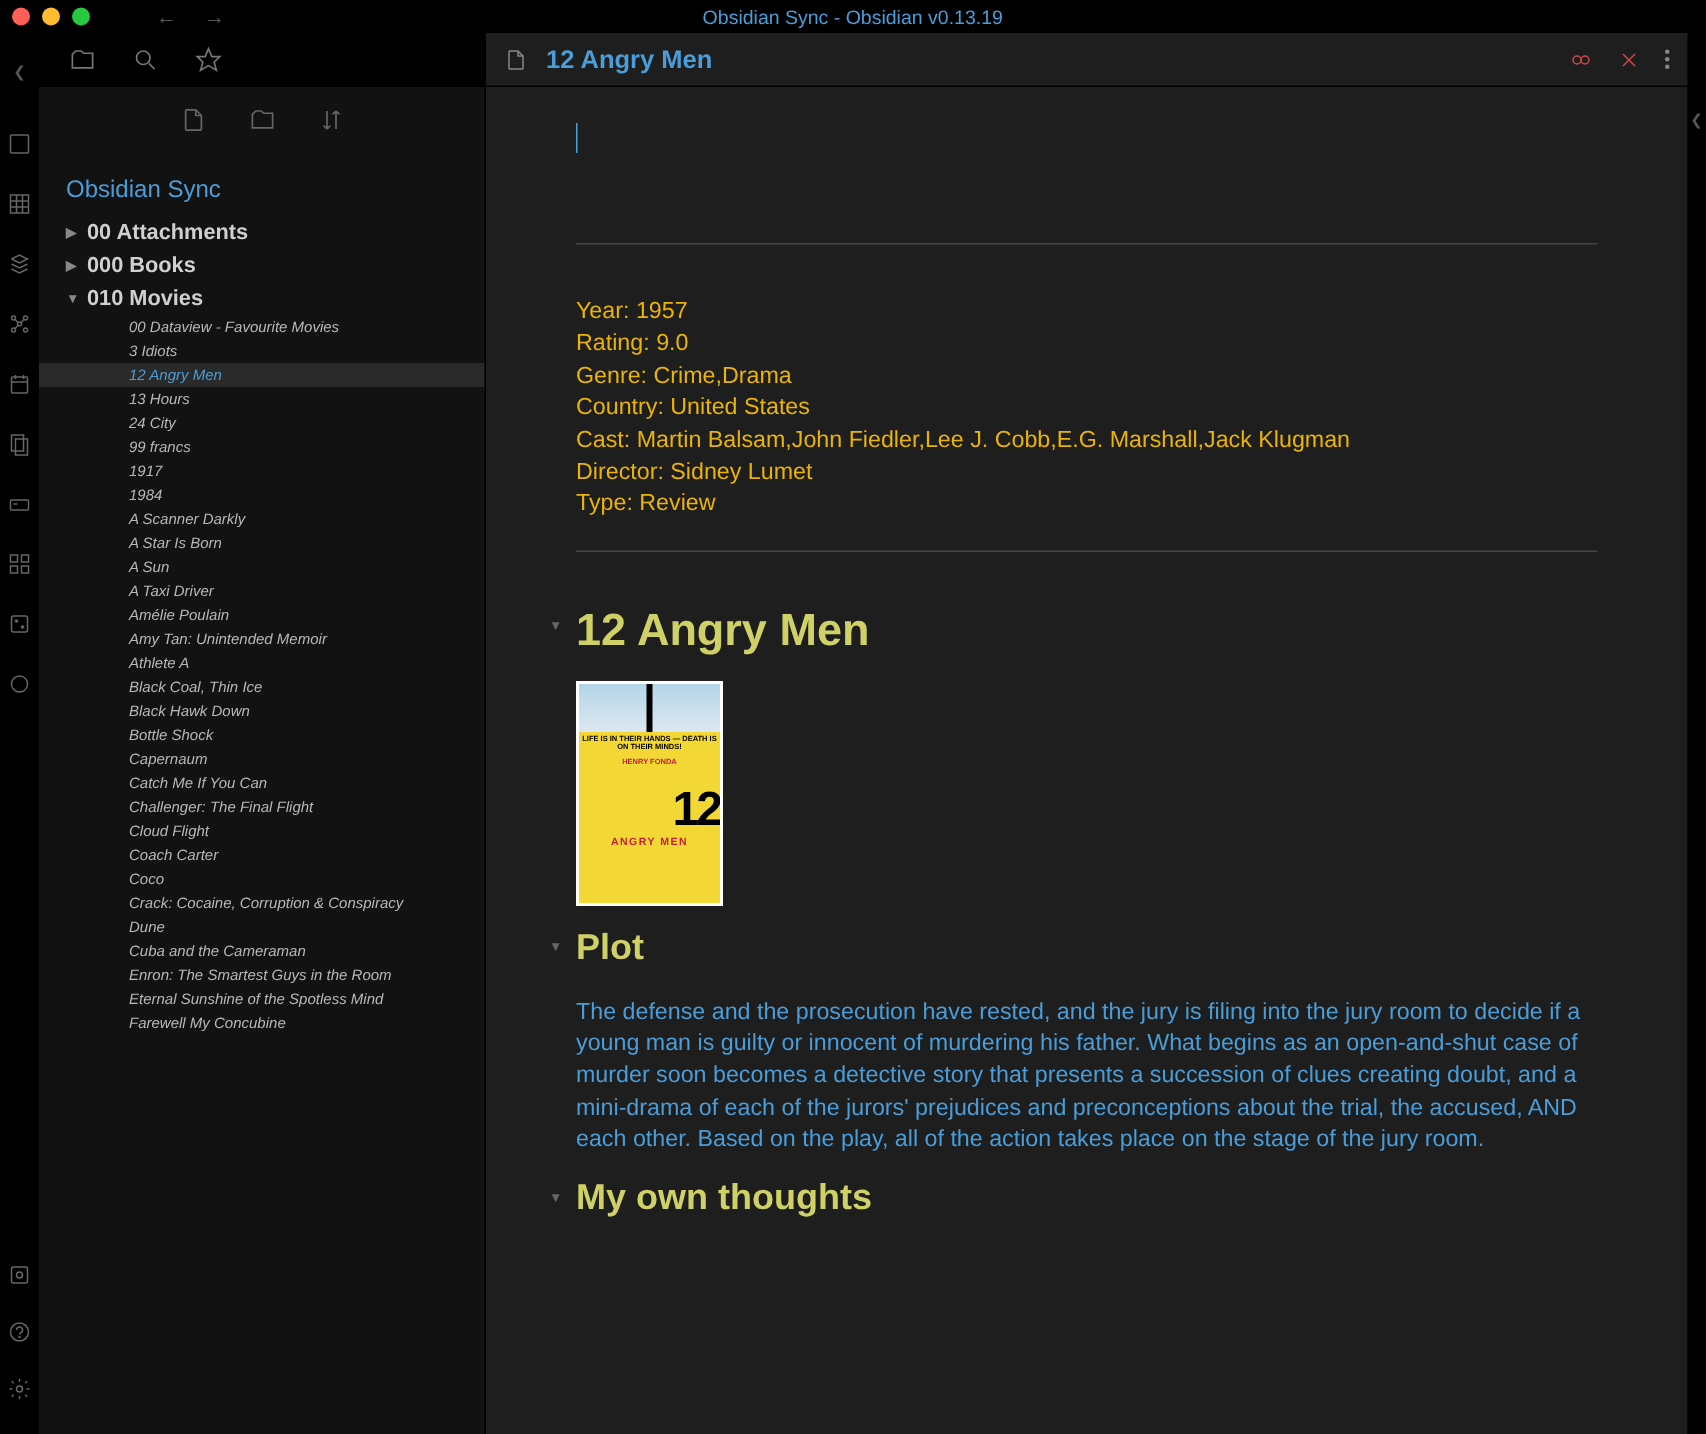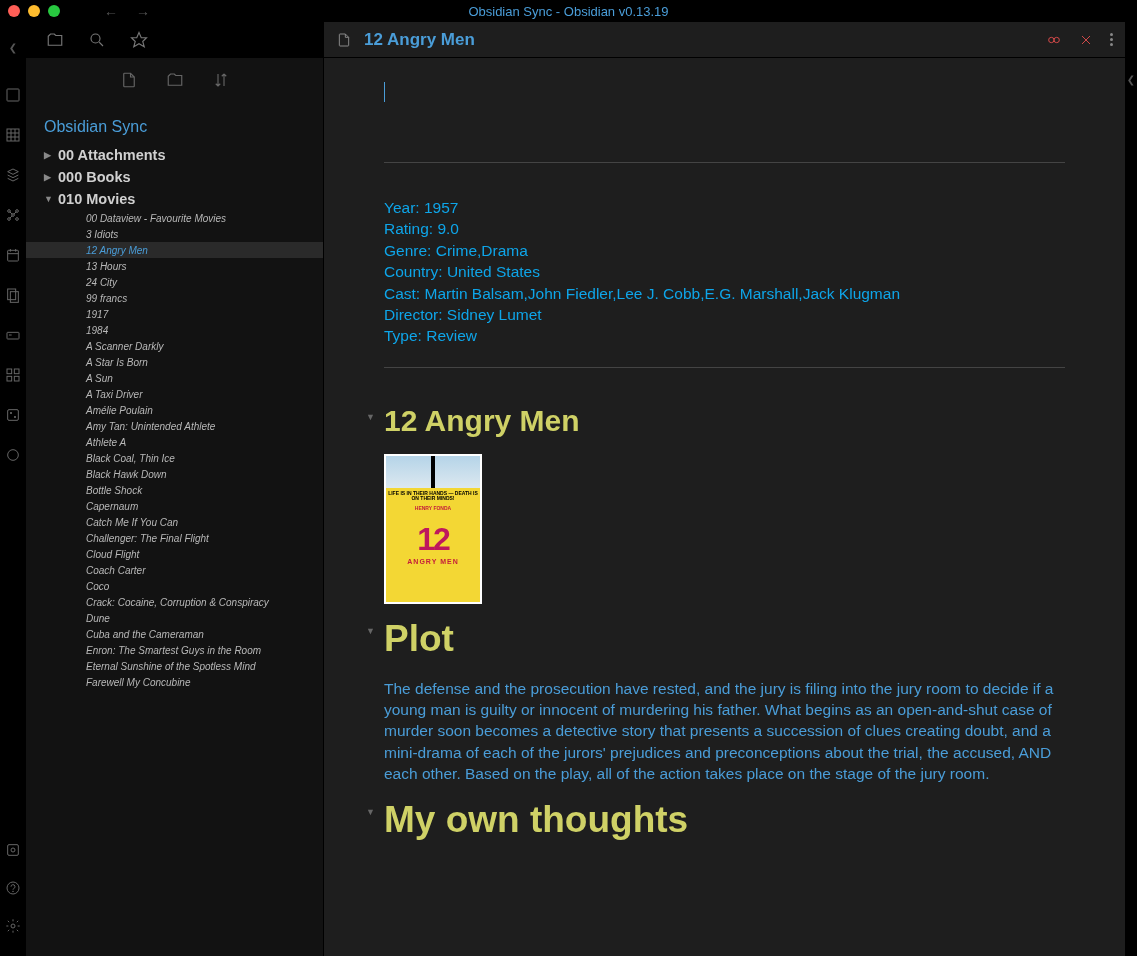--- a/index.html
+++ b/index.html
@@ -53,35 +53,35 @@
 .ch-action { color: #888; cursor: pointer; display: flex; }
 .ch-action svg { width: 16px; height: 16px; stroke: currentColor; fill: none; stroke-width: 1.5; }
 .ch-action.red { color: #d04848; }
 .ch-dots { display: flex; flex-direction: column; gap: 2px; }
 .ch-dot { width: 3px; height: 3px; background: #888; border-radius: 50%; }
 
 .editor { flex: 1; overflow-y: auto; padding: 24px 60px; }
 .cursor-line { height: 20px; border-left: 1px solid #4a9dd8; margin-bottom: 60px; }
 .hr-line { border: none; border-top: 1px solid #444; margin: 0 0 34px; }
 .hr-line.second { margin-top: 18px; margin-bottom: 36px; }
-.meta-block { color: #0ea5e9; font-size: 15.5px; line-height: 1.38; margin-bottom: 20px; }
+.meta-block { color: #eab308; font-size: 15.5px; line-height: 1.38; margin-bottom: 20px; }
 .meta-row { }
 
 .h1 { color: #cfd166; font-size: 30px; font-weight: 600; margin: 8px 0 16px; position: relative; }
 .h1::before, .h2::before { content: "▼"; position: absolute; left: -18px; top: 8px; font-size: 9px; color: #666; }
 .h2::before { top: 8px; }
 
 .poster { width: 98px; height: 150px; background: #f3d734; border: 2px solid #fff; position: relative; margin-bottom: 8px; overflow: hidden; }
 .poster-top { height: 32px; background: linear-gradient(#b5d4e8, #dce8f0); position: relative; }
 .poster-top::after { content: ""; position: absolute; left: 50%; top: 0; width: 4px; height: 100%; background: #000; transform: translateX(-50%); }
 .poster-text { font-size: 5px; color: #000; text-align: center; font-weight: bold; line-height: 1; padding-top: 3px; }
-.poster-12 { font-size: 32px; font-weight: 900; color: #be185d; text-align: center; margin-top: 10px; font-family: Impact, sans-serif; letter-spacing: -2px; }
+.poster-12 { font-size: 32px; font-weight: 900; color: #000000; text-align: right; margin-top: 10px; font-family: Impact, sans-serif; letter-spacing: -2px; }
 .poster-am { font-size: 7px; font-weight: 900; color: #c41e3a; text-align: center; letter-spacing: 1px; }
 
-.h2 { color: #cfd166; font-size: 37px; font-weight: 600; margin: 14px 0 18px; position: relative; }
+.h2 { color: #cfd166; font-size: 24px; font-weight: 600; margin: 14px 0 18px; position: relative; }
 .body-text { color: #4a9dd8; font-size: 15.5px; line-height: 1.38; }
 </style>
 </head>
 <body>
 
 <div class="titlebar">
   <div class="traffic-lights">
     <div class="traffic-light tl-red"></div>
     <div class="traffic-light tl-yellow"></div>
     <div class="traffic-light tl-green"></div>
@@ -217,21 +217,21 @@
         <div class="tree-file">13 Hours</div>
         <div class="tree-file">24 City</div>
         <div class="tree-file">99 francs</div>
         <div class="tree-file">1917</div>
         <div class="tree-file">1984</div>
         <div class="tree-file">A Scanner Darkly</div>
         <div class="tree-file">A Star Is Born</div>
         <div class="tree-file">A Sun</div>
         <div class="tree-file">A Taxi Driver</div>
         <div class="tree-file">Amélie Poulain</div>
-        <div class="tree-file">Amy Tan: Unintended Athlete</div>
+        <div class="tree-file">Amy Tan: Unintended Memoir</div>
         <div class="tree-file">Athlete A</div>
         <div class="tree-file">Black Coal, Thin Ice</div>
         <div class="tree-file">Black Hawk Down</div>
         <div class="tree-file">Bottle Shock</div>
         <div class="tree-file">Capernaum</div>
         <div class="tree-file">Catch Me If You Can</div>
         <div class="tree-file">Challenger: The Final Flight</div>
         <div class="tree-file">Cloud Flight</div>
         <div class="tree-file">Coach Carter</div>
         <div class="tree-file">Coco</div>

